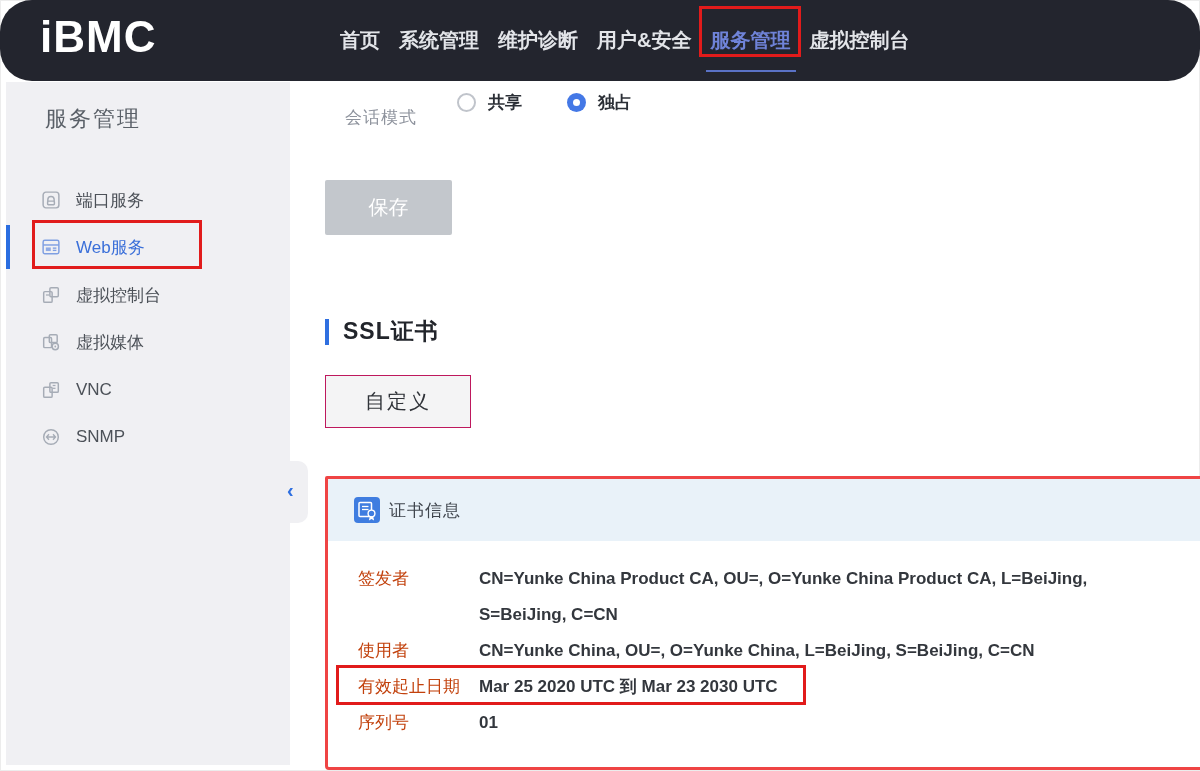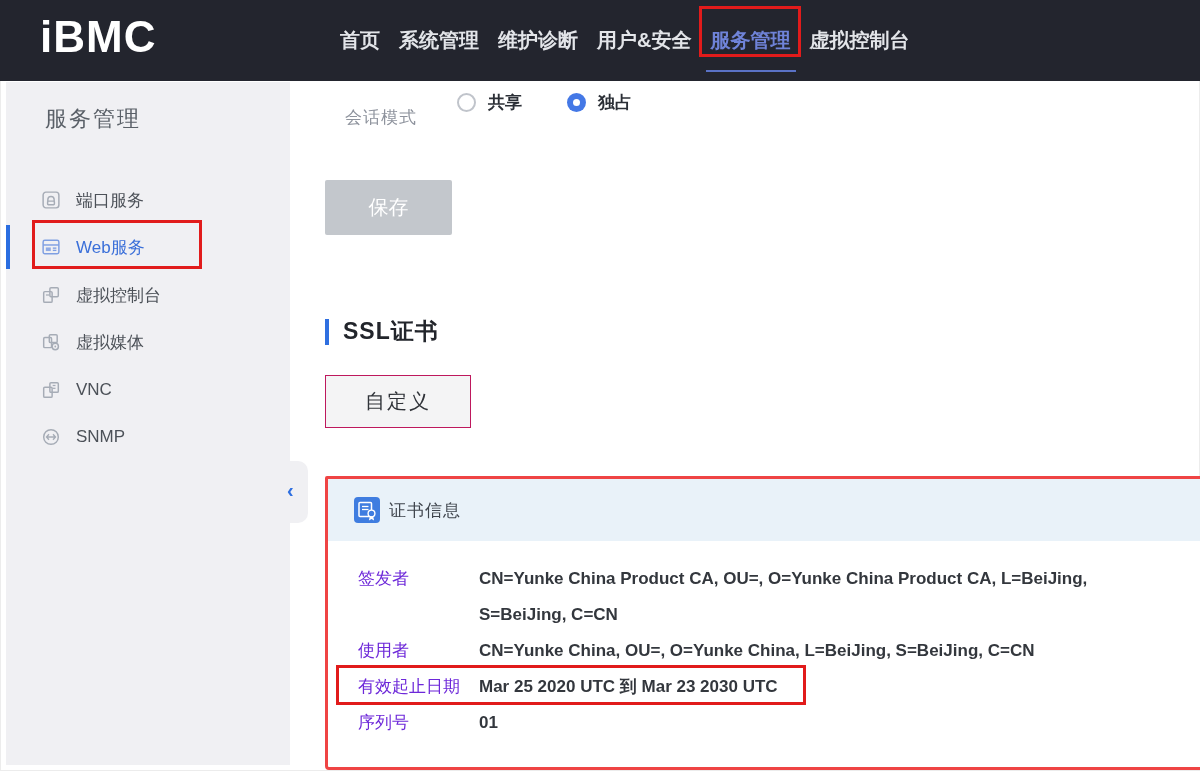--- a/index.html
+++ b/index.html
@@ -4,21 +4,21 @@
 <style>
   * { margin:0; padding:0; box-sizing:border-box; }
   html,body { background:#fff; }
   .page {
     position:relative; width:1200px; height:771px; background:#fff; overflow:hidden;
     font-family:"Liberation Sans","DejaVu Sans",sans-serif;
     box-shadow: inset 0 0 0 1px #ececec;
   }
 
   
-  .top-header { position:absolute; left:0; top:0; width:1200px; height:81px; background:#23252e; }
+  .top-header { position:absolute; left:0; top:0; width:1200px; height:81px; background:#23252e;border-radius:32px; }
   .logo { position:absolute; left:40px; top:12px; font-size:44px; font-weight:bold; color:#ffffff; letter-spacing:1px; }
   .nav { position:absolute; left:340px; top:0; height:81px; display:flex; align-items:center; gap:19px; }
   .nav-item { position:relative; height:81px; display:flex; align-items:center; font-size:20px; font-weight:bold; color:#e3e5e9; cursor:pointer; white-space:nowrap; }
   .nav-item.active { color:#6f83d8; }
   .nav-underline { position:absolute; left:-4px; right:-6px; bottom:9px; height:2px; background:#5a72c6; }
   .nav-annotation { position:absolute; left:-11px; right:-11px; top:6px; bottom:24px; border:3px solid #e11b1b; pointer-events:none; }
 
   
   .sidebar { position:absolute; left:6px; top:82px; width:284px; height:683px; background:#f0f0f3; }
   .sidebar-title { position:absolute; left:39px; top:22px; font-size:22px; color:#5a6068; letter-spacing:2px; }
@@ -49,21 +49,21 @@
 
   .custom-btn { position:absolute; left:325px; top:375px; width:146px; height:53px; background:#f4f4f5; border:1px solid #be185d; color:#303339; font-size:20px; cursor:pointer; font-family:inherit; letter-spacing:2px; }
 
   
   .cert-panel { position:absolute; left:325px; top:476px; width:976px; height:294px; background:#fff; border:3px solid #ef4444; border-radius:2px 2px 4px 4px; }
   .cert-panel-header { position:absolute; left:0; top:0; width:100%; height:62px; background:#e9f2f9; display:flex; align-items:center; }
   .cert-icon { margin-left:26px; width:26px; height:26px; }
   .cert-panel-title { margin-left:9px; font-size:17px; color:#3f454d; letter-spacing:1px; }
   .cert-body { position:absolute; left:30px; top:62px; width:800px; padding-top:20px; }
   .cert-row { display:flex; line-height:36px; font-size:17px; }
-  .cert-row .flabel { width:121px; color:#6d28d9; flex:none; }
+  .cert-row .flabel { width:121px; color:#c2410c; flex:none; }
   .cert-row .fvalue { width:640px; color:#33373d; font-weight:bold; }
   .validity-annotation { position:absolute; left:8px; top:186px; width:470px; height:40px; border:3px solid #e11b1b; pointer-events:none; }
 </style>
 </head>
 <body>
 
 <div class="page">
 
   <div class="top-header">
     <div class="logo">iBMC</div>

